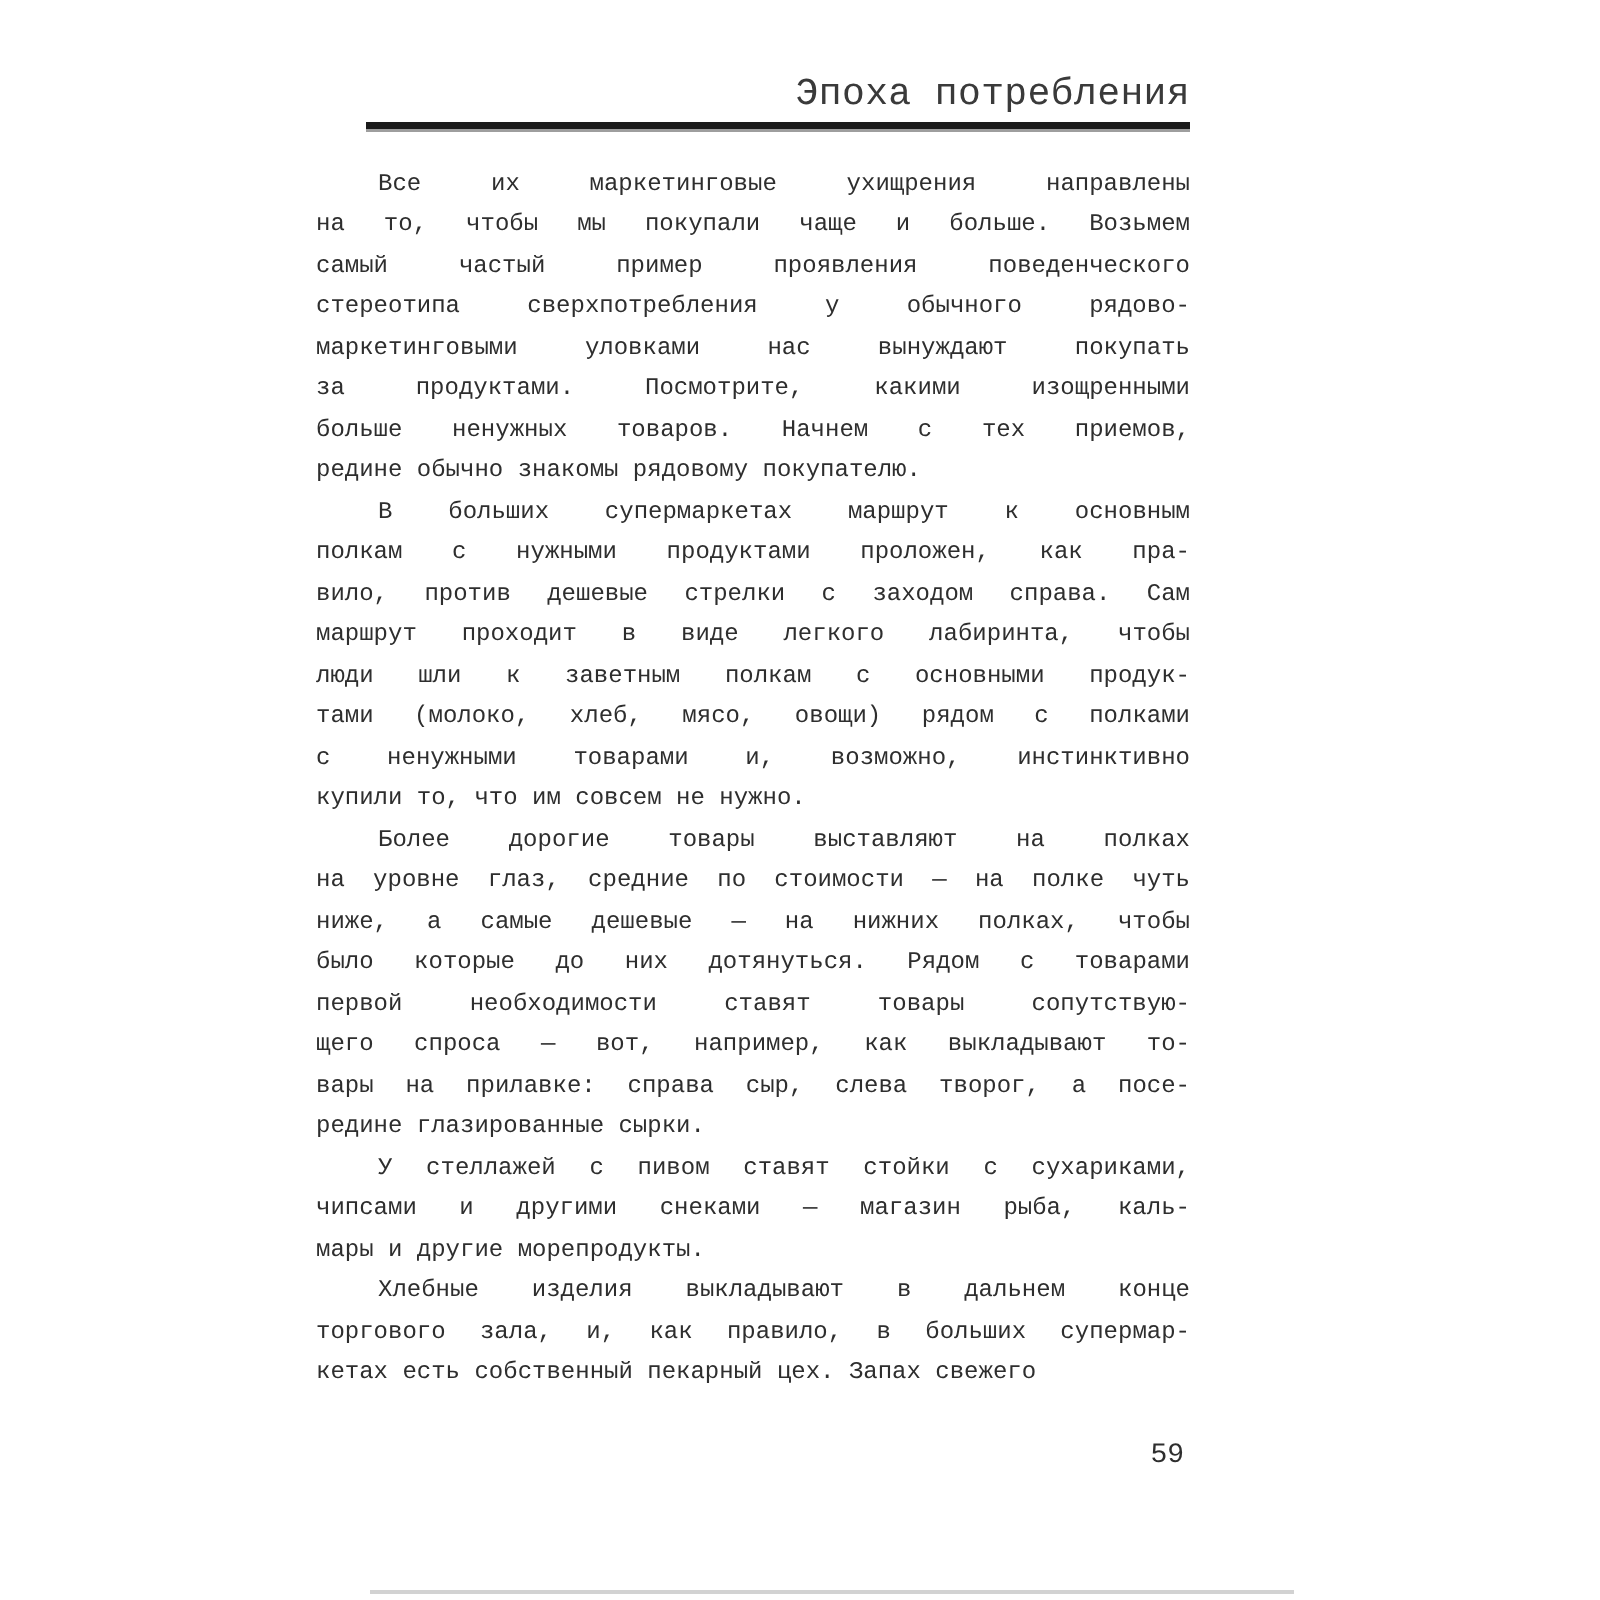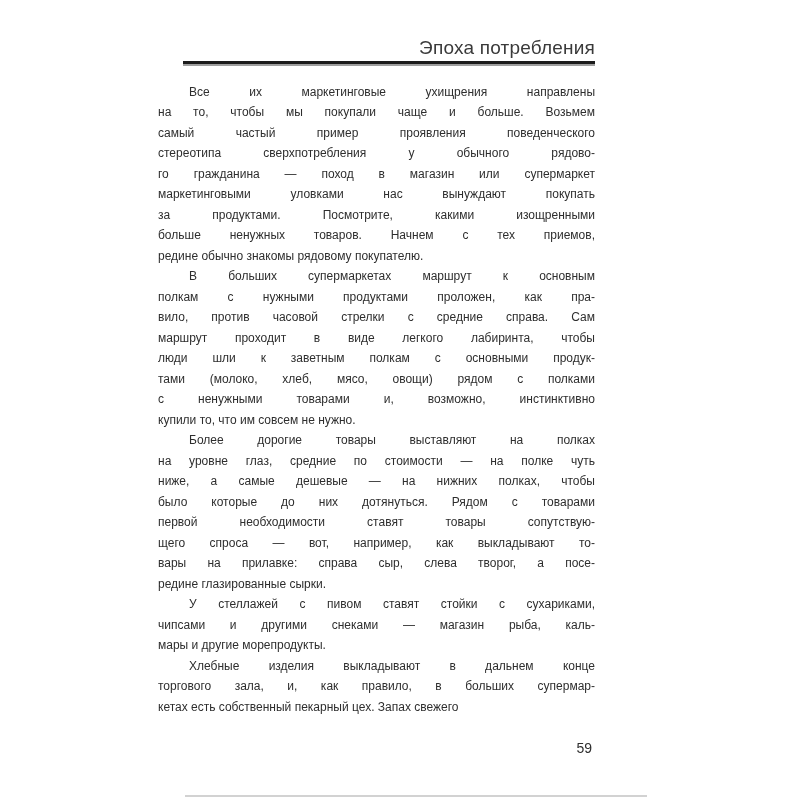--- a/index.html
+++ b/index.html
@@ -3,21 +3,21 @@
 <meta charset="utf-8">
 <style>
   html, body { margin: 0; padding: 0; background: #ffffff; }
 
   .sheet {
     position: relative;
     width: 724px;
     height: 800px;
     background: #ffffff;
     overflow: hidden;
-    font-family: Liberation Sans, sans-serif;
+    font-family: Liberation Mono, monospace;
   }
 
   .column {
     position: absolute;
     left: 158px;
     top: 0;
     width: 437px;
   }
 
   .running-header {
@@ -80,30 +80,29 @@
     </div>
 
     <div class="header-rule"></div>
 
     <div class="body-text">
         <div class="para">
           <div class="line first">Все их маркетинговые ухищрения направлены</div>
           <div class="line">на то, чтобы мы покупали чаще и больше. Возьмем</div>
           <div class="line">самый частый пример проявления поведенческого</div>
           <div class="line">стереотипа сверхпотребления у обычного рядово-</div>
-          <div class="line">го гражданина — поход в магазин или супермаркет</div>
           <div class="line">маркетинговыми уловками нас вынуждают покупать</div>
           <div class="line">за продуктами. Посмотрите, какими изощренными</div>
           <div class="line">больше ненужных товаров. Начнем с тех приемов,</div>
           <div class="line last">редине обычно знакомы рядовому покупателю.</div>
         </div>
         <div class="para">
           <div class="line first">В больших супермаркетах маршрут к основным</div>
           <div class="line">полкам с нужными продуктами проложен, как пра-</div>
-          <div class="line">вило, против часовой стрелки с средние справа. Сам</div>
+          <div class="line">вило, против дешевые стрелки с заходом справа. Сам</div>
           <div class="line">маршрут проходит в виде легкого лабиринта, чтобы</div>
           <div class="line">люди шли к заветным полкам с основными продук-</div>
           <div class="line">тами (молоко, хлеб, мясо, овощи) рядом с полками</div>
           <div class="line">с ненужными товарами и, возможно, инстинктивно</div>
           <div class="line last">купили то, что им совсем не нужно.</div>
         </div>
         <div class="para">
           <div class="line first">Более дорогие товары выставляют на полках</div>
           <div class="line">на уровне глаз, средние по стоимости — на полке чуть</div>
           <div class="line">ниже, а самые дешевые — на нижних полках, чтобы</div>

